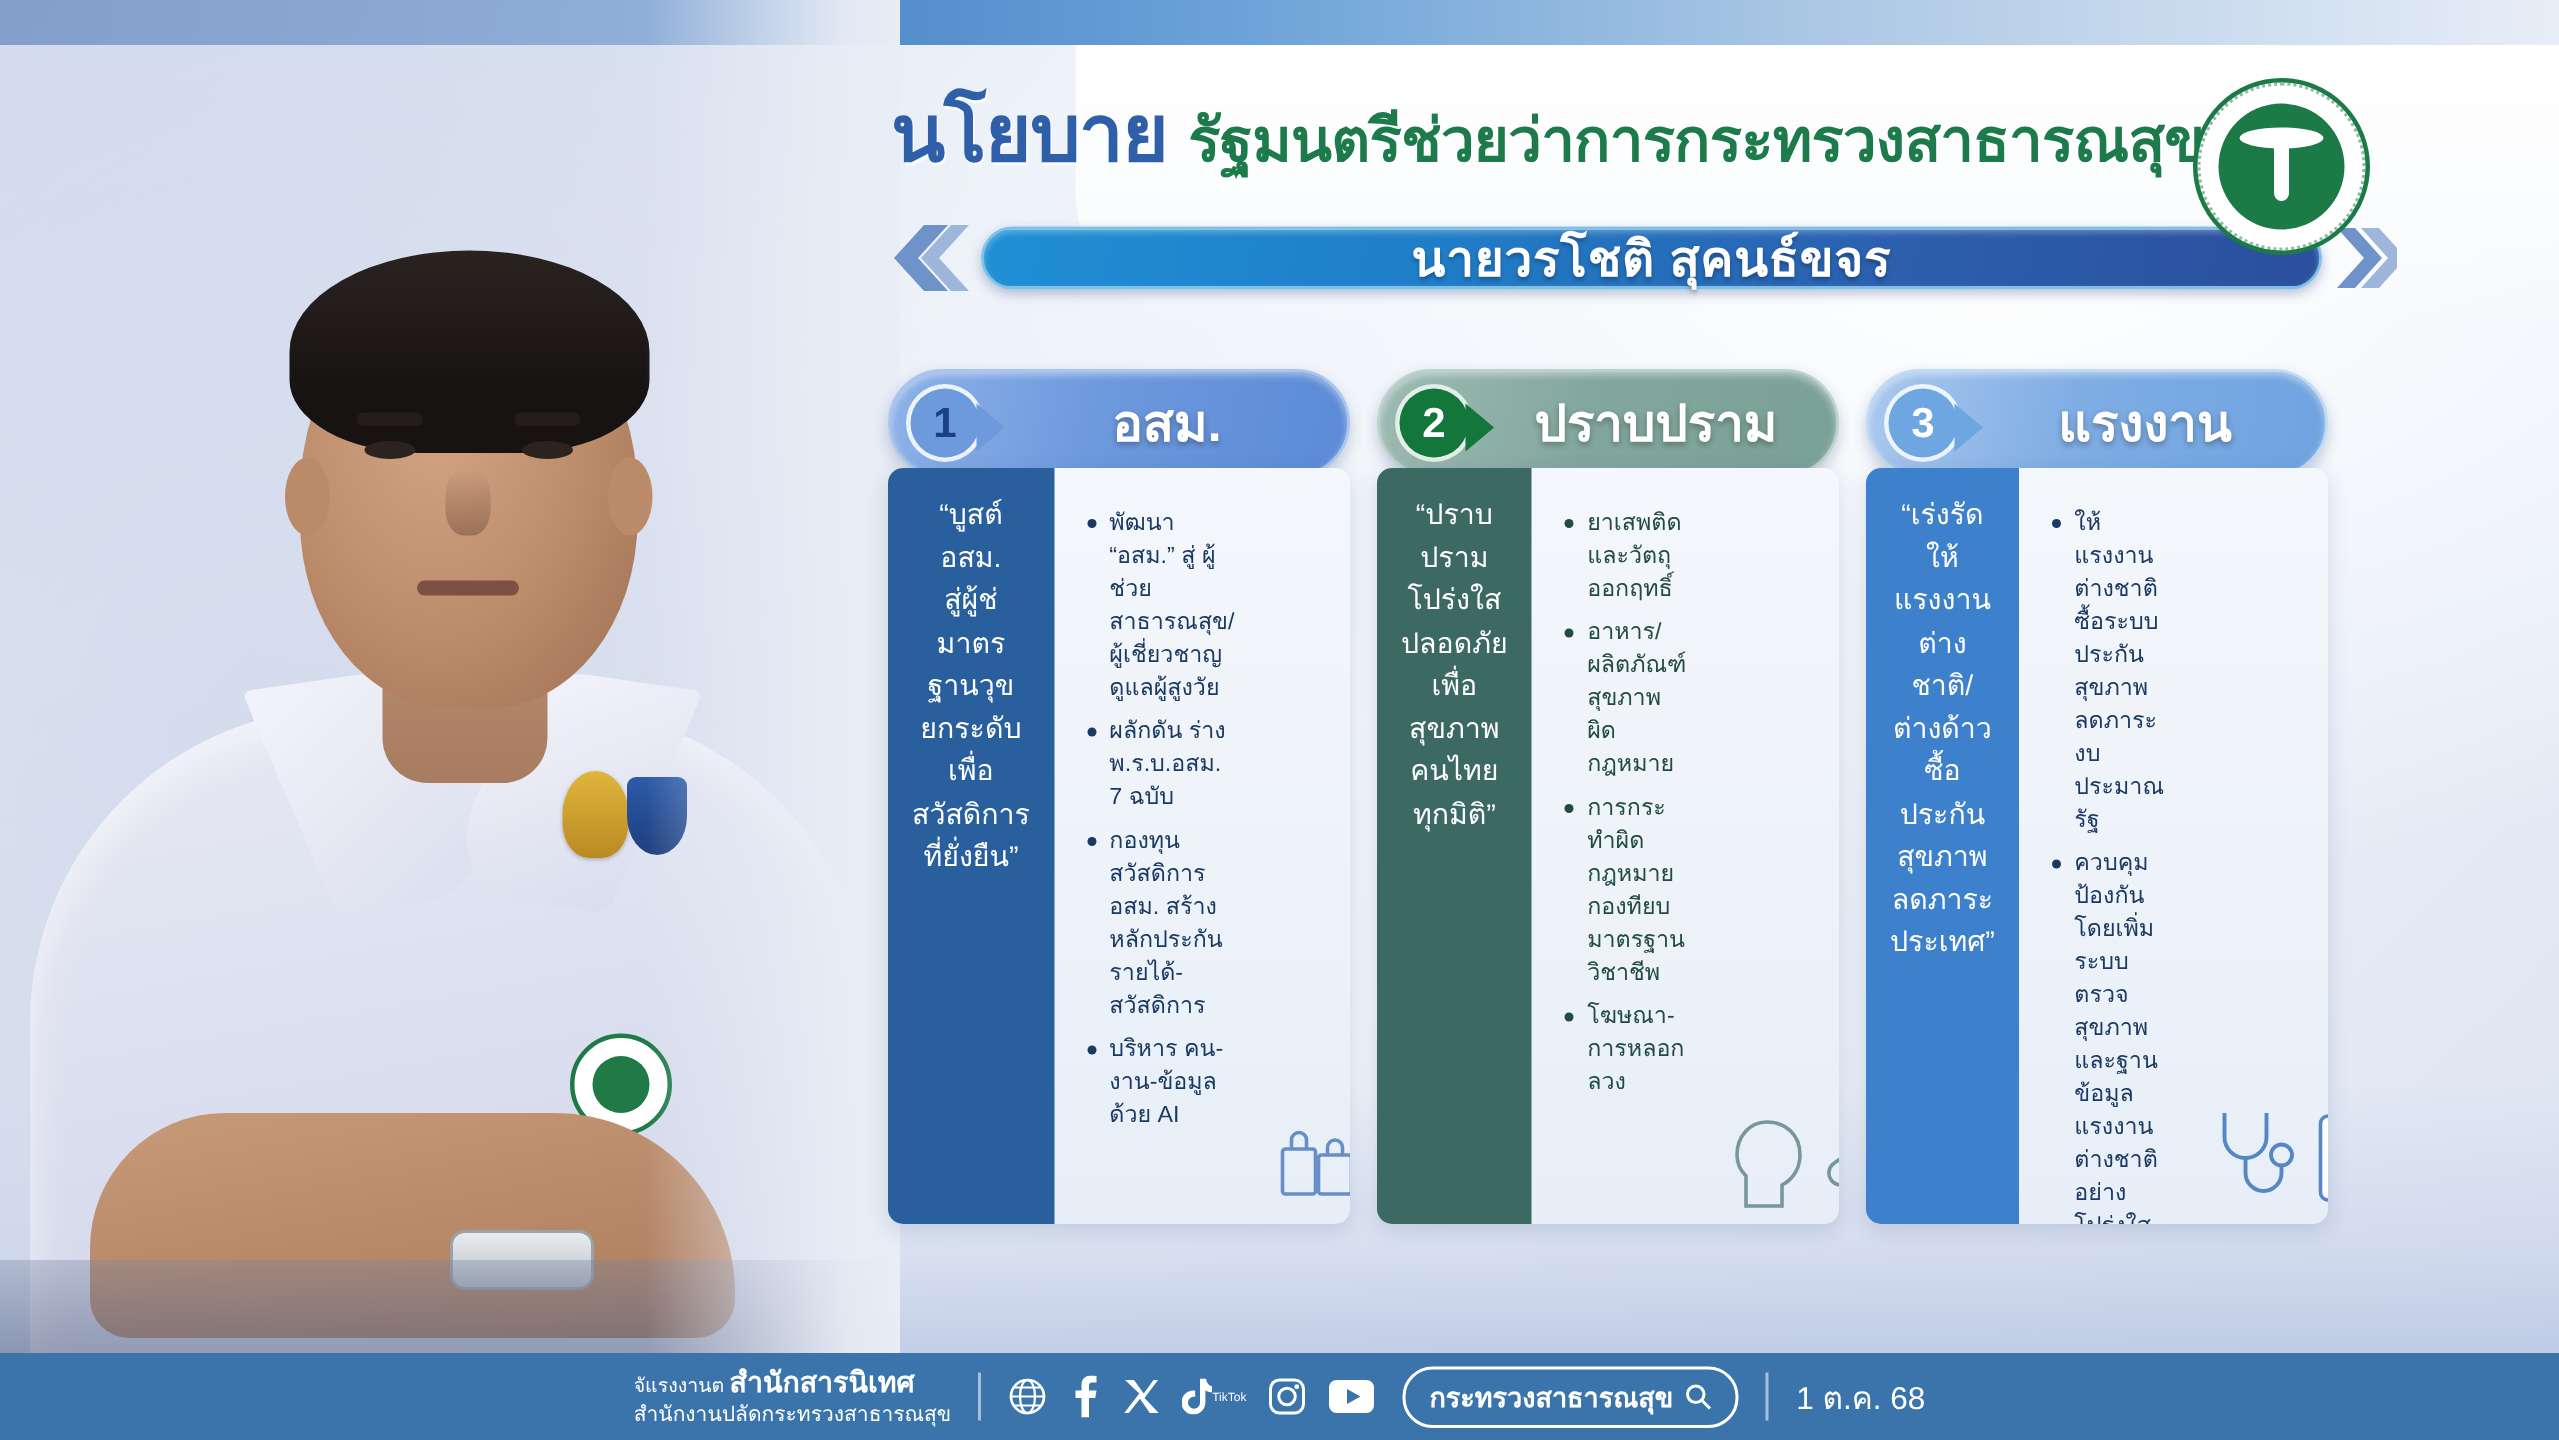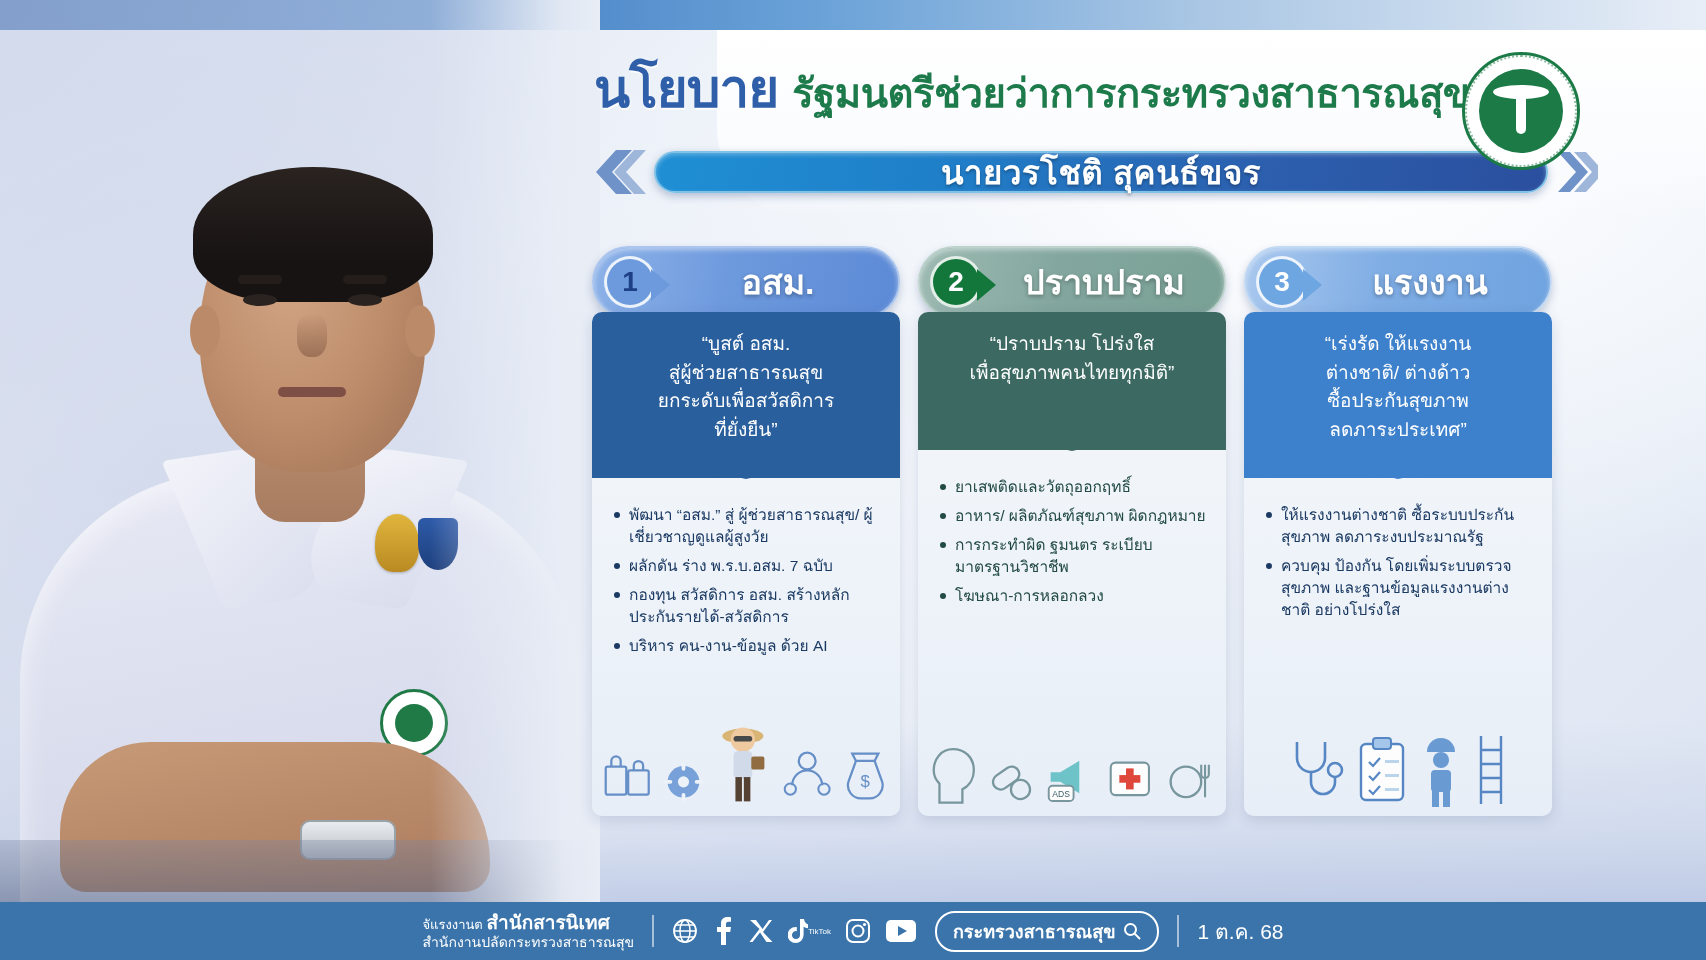--- a/index.html
+++ b/index.html
@@ -207,21 +207,21 @@
   .head-title {
     flex:1; text-align:center; padding-right:14px; padding-left:16px;
     font-size:34px; font-weight:bold; color:#ffffff;
     text-shadow:0 2px 4px rgba(0,0,0,.30);
   }
 
   .card-body {
     margin-top:-6px; flex:1; border-radius:10px 10px 10px 10px; overflow:hidden;
     background:linear-gradient(180deg,#f4f7fb 0%,#eef3f9 55%,#e7eef7 100%);
     box-shadow:0 4px 14px rgba(50,70,120,.16);
-    display:flex; flex-direction:column; position:relative;justify-content:center;
+    display:flex; flex-direction:row; position:relative;
   }
 
   .quote-block {
     position:relative; padding:18px 16px 34px; text-align:center; color:#fff;
   }
   .c1 .quote-block { background:#2a5f9e; }
   .c2 .quote-block { background:#3c6a63; }
   .c3 .quote-block { background:#3d80cb; }
   .quote-block .q-line { font-size:19px; line-height:1.50; font-weight:500; }
   .q-notch {
@@ -345,21 +345,21 @@
       <div class="card-head">
         <div class="num-badge">
           <span>1</span>
           <div class="num-arrow"></div>
         </div>
         <div class="head-title">อสม.</div>
       </div>
       <div class="card-body">
         <div class="quote-block">
           <div class="q-line">“บูสต์ อสม.</div>
-          <div class="q-line">สู่ผู้ช่วยสาธารณสุข</div>
+          <div class="q-line">สู่ผู้ช่มาตรฐานวุข</div>
           <div class="q-line">ยกระดับเพื่อสวัสดิการ</div>
           <div class="q-line">ที่ยั่งยืน”</div>
           <div class="q-notch">
             <svg viewBox="0 0 100 34" preserveAspectRatio="none">
               <polygon points="0,0 100,0 100,0 50,34 0,0" fill="#2a5f9e"></polygon>
             </svg>
           </div>
         </div>
         <div class="bullets">
           <ul>
@@ -414,33 +414,34 @@
       <div class="card-head">
         <div class="num-badge">
           <span>2</span>
           <div class="num-arrow"></div>
         </div>
         <div class="head-title">ปราบปราม</div>
       </div>
       <div class="card-body">
         <div class="quote-block">
           <div class="q-line">“ปราบปราม โปร่งใส</div>
+          <div class="q-line">ปลอดภัย</div>
           <div class="q-line">เพื่อสุขภาพคนไทยทุกมิติ”</div>
           <div class="q-line" style="visibility:hidden">&nbsp;</div>
           <div class="q-notch">
             <svg viewBox="0 0 100 34" preserveAspectRatio="none">
               <polygon points="0,0 100,0 100,0 50,34 0,0" fill="#3c6a63"></polygon>
             </svg>
           </div>
         </div>
         <div class="bullets">
           <ul>
             <li>ยาเสพติดและวัตถุออกฤทธิ์</li>
             <li>อาหาร/ ผลิตภัณฑ์สุขภาพ ผิดกฎหมาย</li>
-            <li>การกระทำผิด ฐมนตร ระเบียบ มาตรฐานวิชาชีพ</li>
+            <li>การกระทำผิด กฎหมาย กองทียบ มาตรฐานวิชาชีพ</li>
             <li>โฆษณา-การหลอกลวง</li>
           </ul>
         </div>
         <div class="icon-strip">
           <svg class="ico" width="54" height="66" viewBox="0 0 54 66">
             <path d="M36 62V48c8-4 12-12 12-20C48 14 38 6 26 6S6 16 6 28c0 7 3 11 6 14v20z" fill="none" stroke="#6f8f96" stroke-width="2.4"></path>
           </svg>
           <svg class="ico" width="50" height="58" viewBox="0 0 50 58">
             <rect x="4" y="20" width="30" height="16" rx="8" fill="none" stroke="#6f8f96" stroke-width="2.4" transform="rotate(-35 19 28)"></rect>
             <circle cx="34" cy="40" r="10" fill="none" stroke="#6f8f96" stroke-width="2.4"></circle>

